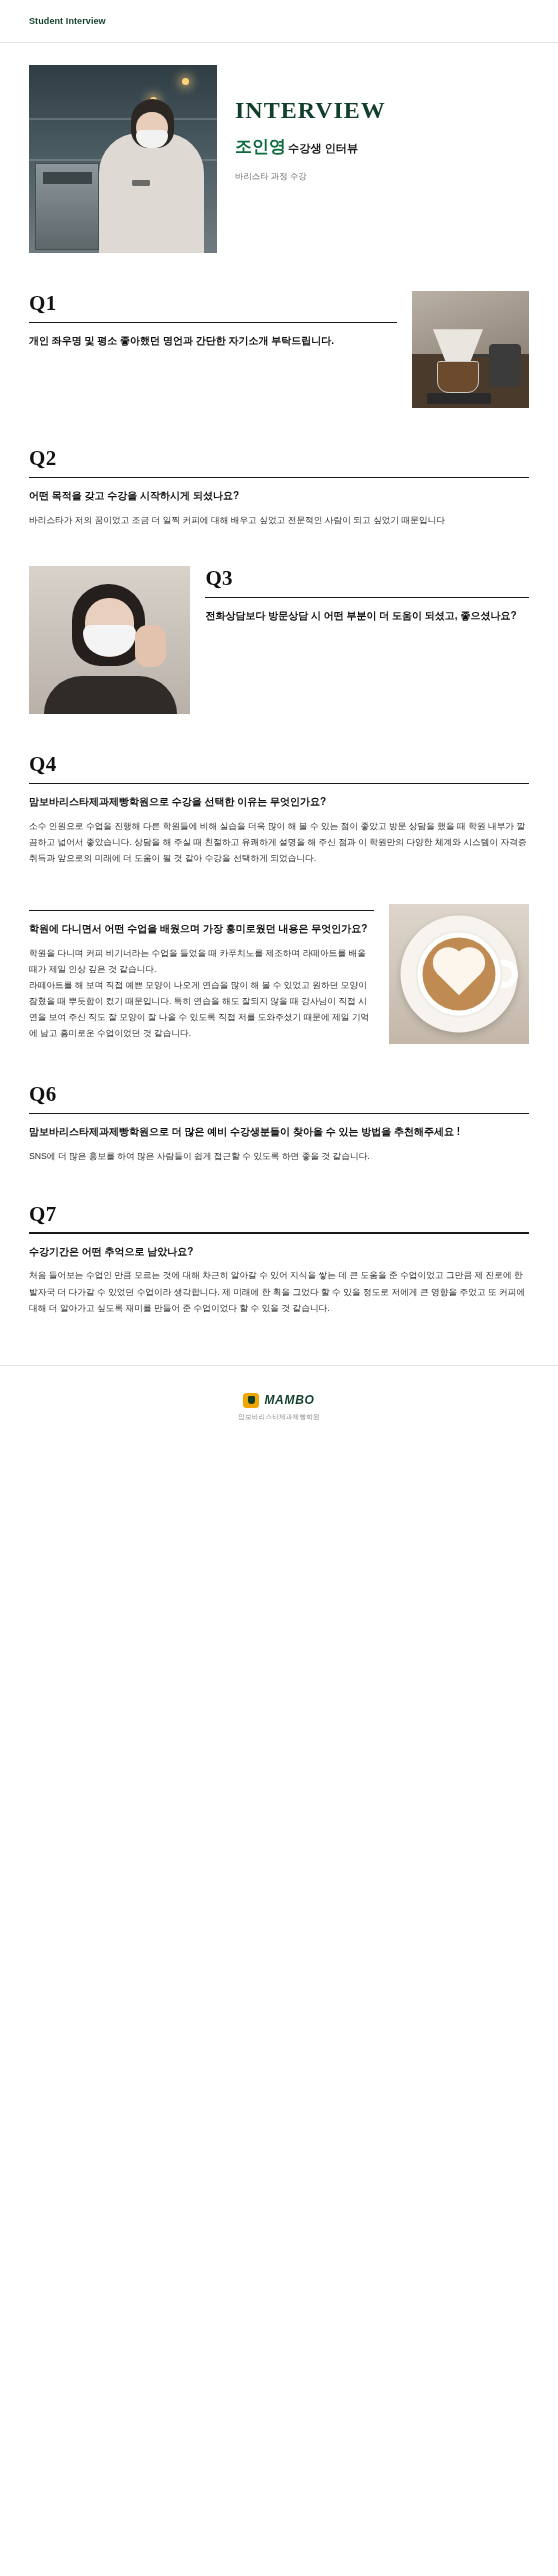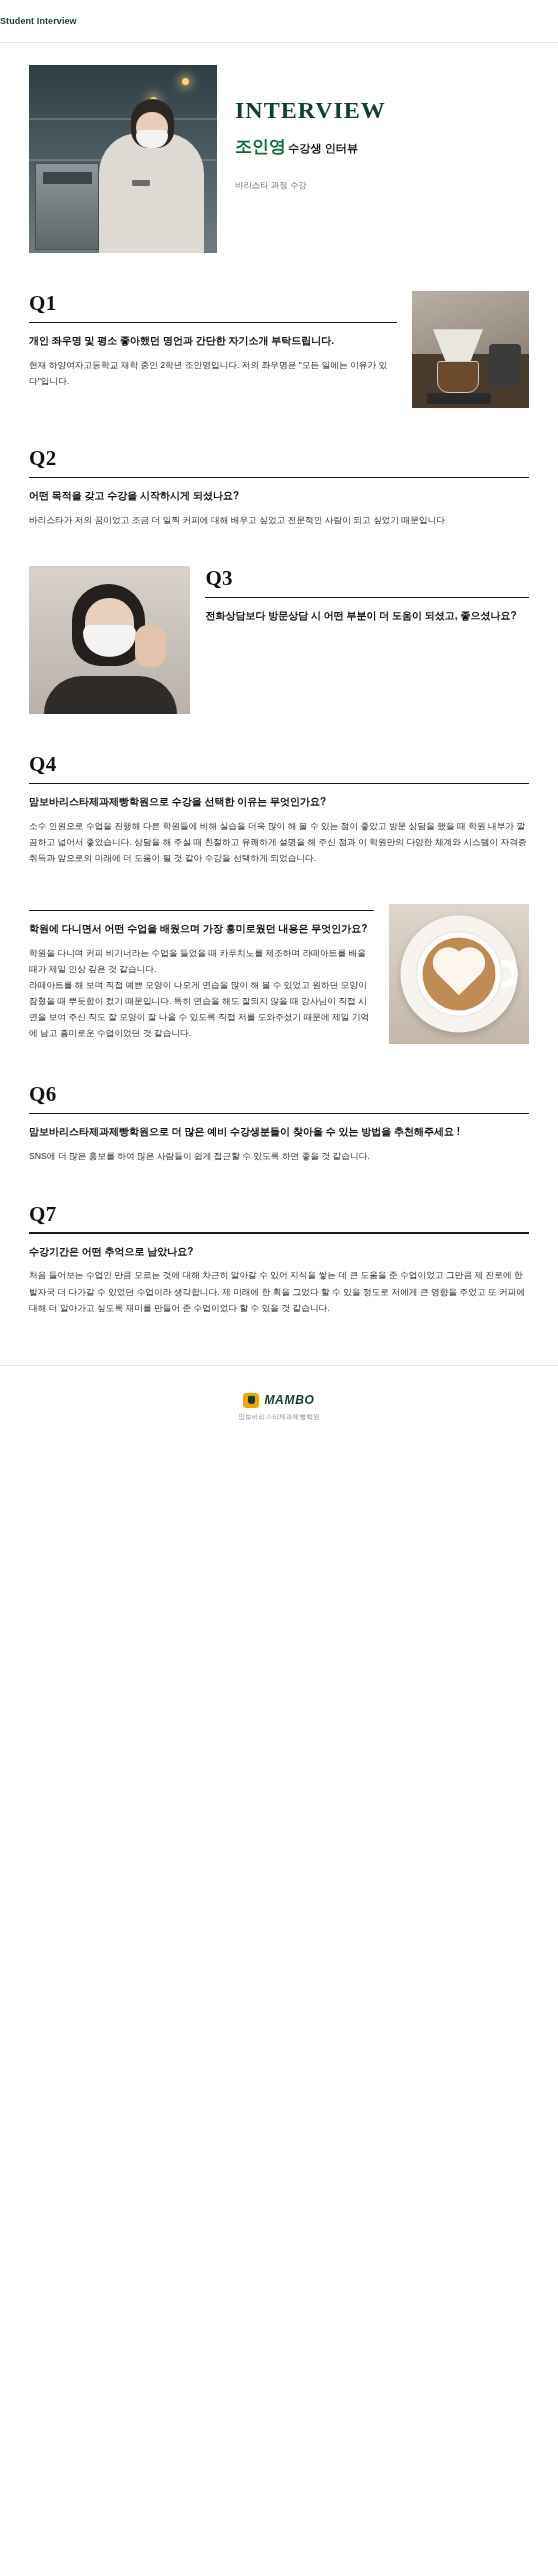--- a/index.html
+++ b/index.html
@@ -15,20 +15,21 @@
     background: #ffffff;
     position: relative;
     padding: 0 0 0 0;
   }
   
   .topbar {
     height: 43px;
     border-bottom: 0.7px solid #e3e3e3;
     display: flex;
     align-items: center;
+    padding-left: 29px;
   }
   .topbar-title {
     font-size: 9px;
     font-weight: bold;
     letter-spacing: 0.1px;
     color: #123f2b;
   }
   
   .hero {
     display: flex;
@@ -106,21 +107,21 @@
     font-size: 17px;
     font-weight: bold;
     color: #0e6b3e;
   }
   .hero-role {
     font-size: 11.2px;
     font-weight: bold;
     color: #1a1a1a;
   }
   .hero-sub {
-    margin-top: 22px;
+    margin-top: 13px;
     font-size: 8.4px;
     color: #6c6c6c;
   }
   
   .qsection {
     padding: 0 29px;
     margin-top: 38px;
   }
   .qlabel {
     font-size: 21px;
@@ -243,21 +244,20 @@
       <div class="hero-sub">바리스타 과정 수강</div>
     </div>
   </div>
 
   <div class="qsection">
     <div class="row">
       <div class="col-text">
         <div class="qlabel">Q1</div>
         <div class="qline"></div>
         <div class="qtitle">개인 좌우명 및 평소 좋아했던 명언과 간단한 자기소개 부탁드립니다.</div>
-        <div class="qbody">현재 하양여자고등학교 재학 중인 2학년 조인영입니다. 저의 좌우명은 "모든 일에는 이유가 있다"입니다.</div>
       </div>
       <div class="col-img">
         <div class="ph ph-pourover">
           <div class="counter"></div>
           <div class="dripper"></div>
           <div class="carafe"></div>
           <div class="scale"></div>
           <div class="kettle"></div>
         </div>
       </div>

